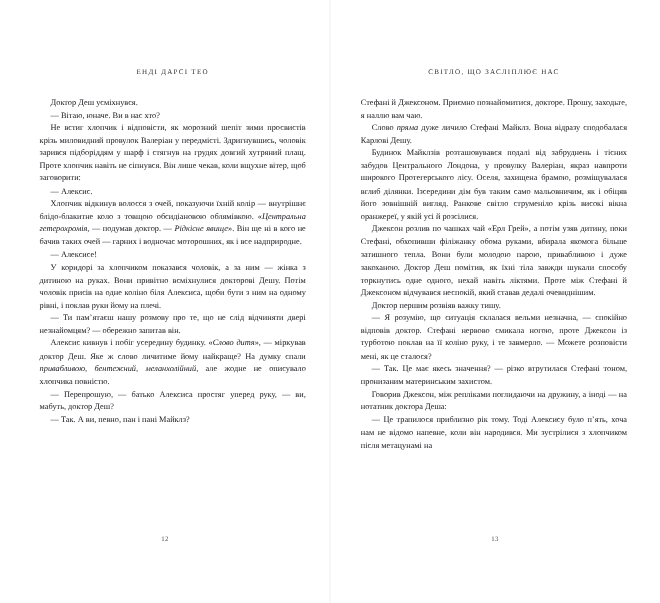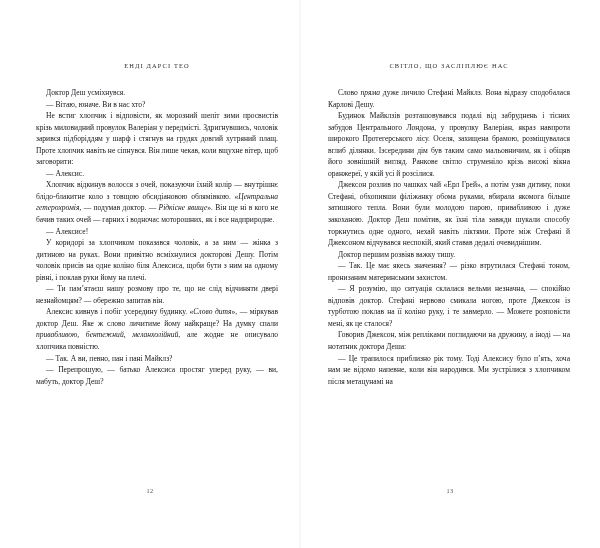--- a/index.html
+++ b/index.html
@@ -114,49 +114,50 @@
       <p><span>Хлопчик відкинув волосся з очей, показуючи їхній колір — внутрішнє блідо-блакитне коло з товщою обсидіановою облямівкою. «</span><em class="it">Центральна гетерохромія</em><span>, — подумав доктор. — </span><em class="it">Рідкісне явище</em><span>». Він ще ні в кого не бачив таких очей — гарних і водночас моторошних, як і все надприродне.</span></p>
 
       <p class="dialogue">— Алексисе!</p>
 
       <p>У коридорі за хлопчиком показався чоловік, а за ним — жінка з дитиною на руках. Вони привітно всміхнулися докторові Дешу. Потім чоловік присів на одне коліно біля Алексиса, щоби бути з ним на одному рівні, і поклав руки йому на плечі.</p>
 
       <p class="dialogue">— Ти пам’ятаєш нашу розмову про те, що не слід відчиняти двері незнайомцям? — обережно запитав він.</p>
 
       <p><span>Алексис кивнув і побіг усередину будинку. «</span><em class="it">Слово дитя</em><span>», — міркував доктор Деш. Яке ж слово личитиме йому найкраще? На думку спали </span><em class="it">привабливою, бентежний, меланхолійний</em><span>, але жодне не описувало хлопчика повністю.</span></p>
 
+      <p class="dialogue">— Перепрошую, — батько Алексиса простяг уперед руку, — ви, мабуть, доктор Деш?</p>
+
       <p class="dialogue">— Так. А ви, певно, пан і пані Майклз?</p>
-
-      <p class="dialogue">— Перепрошую, — батько Алексиса простяг уперед руку, — ви, мабуть, доктор Деш?</p>
 
 
     </div>
 
     <div class="folio folio-left">12</div>
   </div>
 
   <div class="page page-right">
 
     <div class="running-head">СВІТЛО, ЩО ЗАСЛІПЛЮЄ НАС</div>
 
     <div class="body-text">
 
+      <p style="text-indent:0">Стефані й Джексоном. Приємно познайомитися, докторе. Прошу, заходьте, я наллю вам чаю.</p>
 
       <p><span>Слово </span><em class="it">прямa</em><span> дуже личило Стефані Майклз. Вона відразу сподобалася Карлові Дешу.</span></p>
 
       <p>Будинок Майклзів розташовувався подалі від забруднень і тісних забудов Центрального Лондона, у провулку Валеріан, якраз навпроти широкого Протегерського лісу. Оселя, захищена брамою, розміщувалася вглиб ділянки. Ізсередини дім був таким само мальовничим, як і обіцяв його зовнішній вигляд. Ранкове світло струменіло крізь високі вікна оранжереї, у якій усі й розсілися.</p>
 
       <p>Джексон розлив по чашках чай «Ерл Грей», а потім узяв дитину, поки Стефані, обхопивши філіжанку обома руками, вбирала якомога більше затишного тепла. Вони були молодою парою, привабливою і дуже закоханою. Доктор Деш помітив, як їхні тіла завжди шукали способу торкнутись одне одного, нехай навіть ліктями. Проте між Стефані й Джексоном відчувався неспокій, який ставав дедалі очевиднішим.</p>
 
       <p>Доктор першим розвіяв важку тишу.</p>
 
 
+      <p class="dialogue">— Я розумію, що ситуація склалася вельми незначна, — спокійно відповів доктор. Стефані нервово смикала ногою, проте Джексон із турботою поклав на її коліно руку, і те завмерло. — Можете розповісти мені, як це сталося?</p>
+
       <p class="dialogue">— Так. Це має якесь значення? — різко втрутилася Стефані тоном, пронизаним материнським захистом.</p>
-
-      <p class="dialogue">— Я розумію, що ситуація склалася вельми незначна, — спокійно відповів доктор. Стефані нервово смикала ногою, проте Джексон із турботою поклав на її коліно руку, і те завмерло. — Можете розповісти мені, як це сталося?</p>
 
       <p>Говорив Джексон, між репліками поглидаючи на дружину, а іноді — на нотатник доктора Деша:</p>
 
       <p class="dialogue">— Це трапилося приблизно рік тому. Тоді Алексису було п’ять, хоча нам не відомо напевне, коли він народився. Ми зустрілися з хлопчиком після метацунамі на</p>
 
     </div>
 
     <div class="folio folio-right">13</div>
   </div>
 

